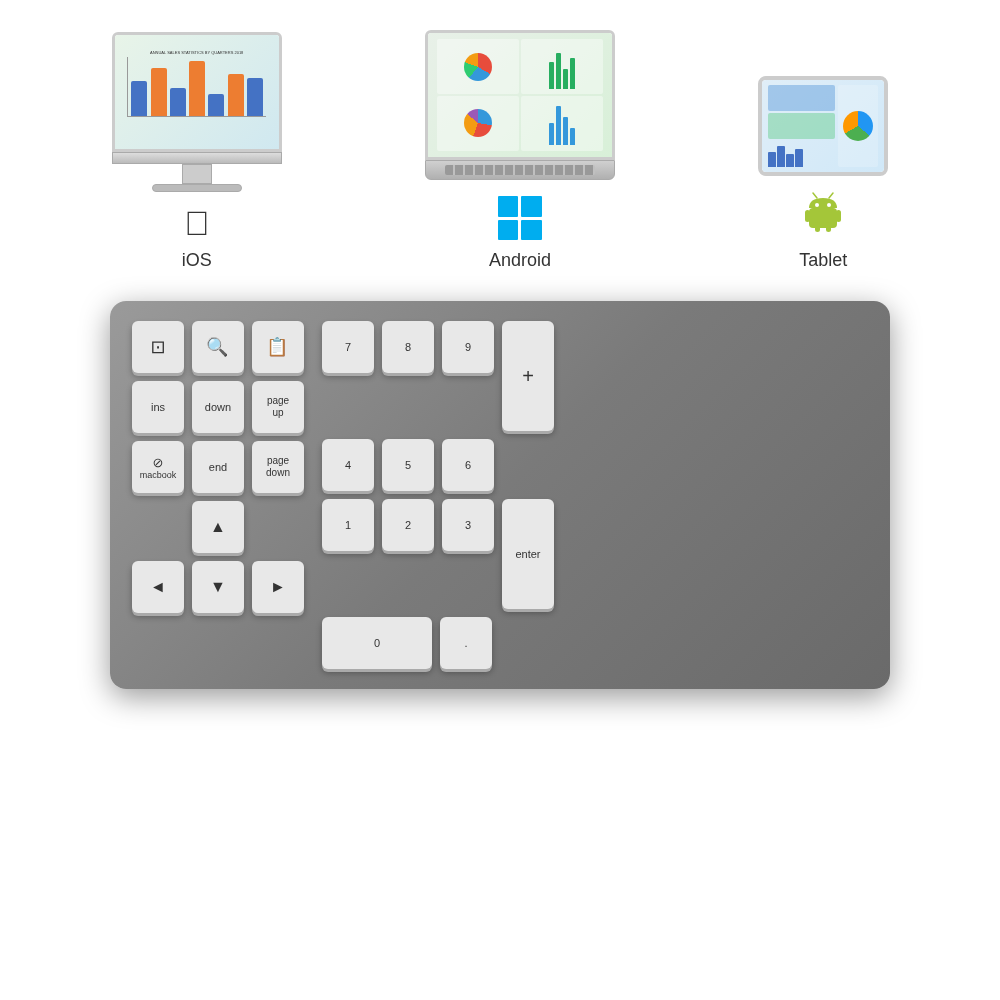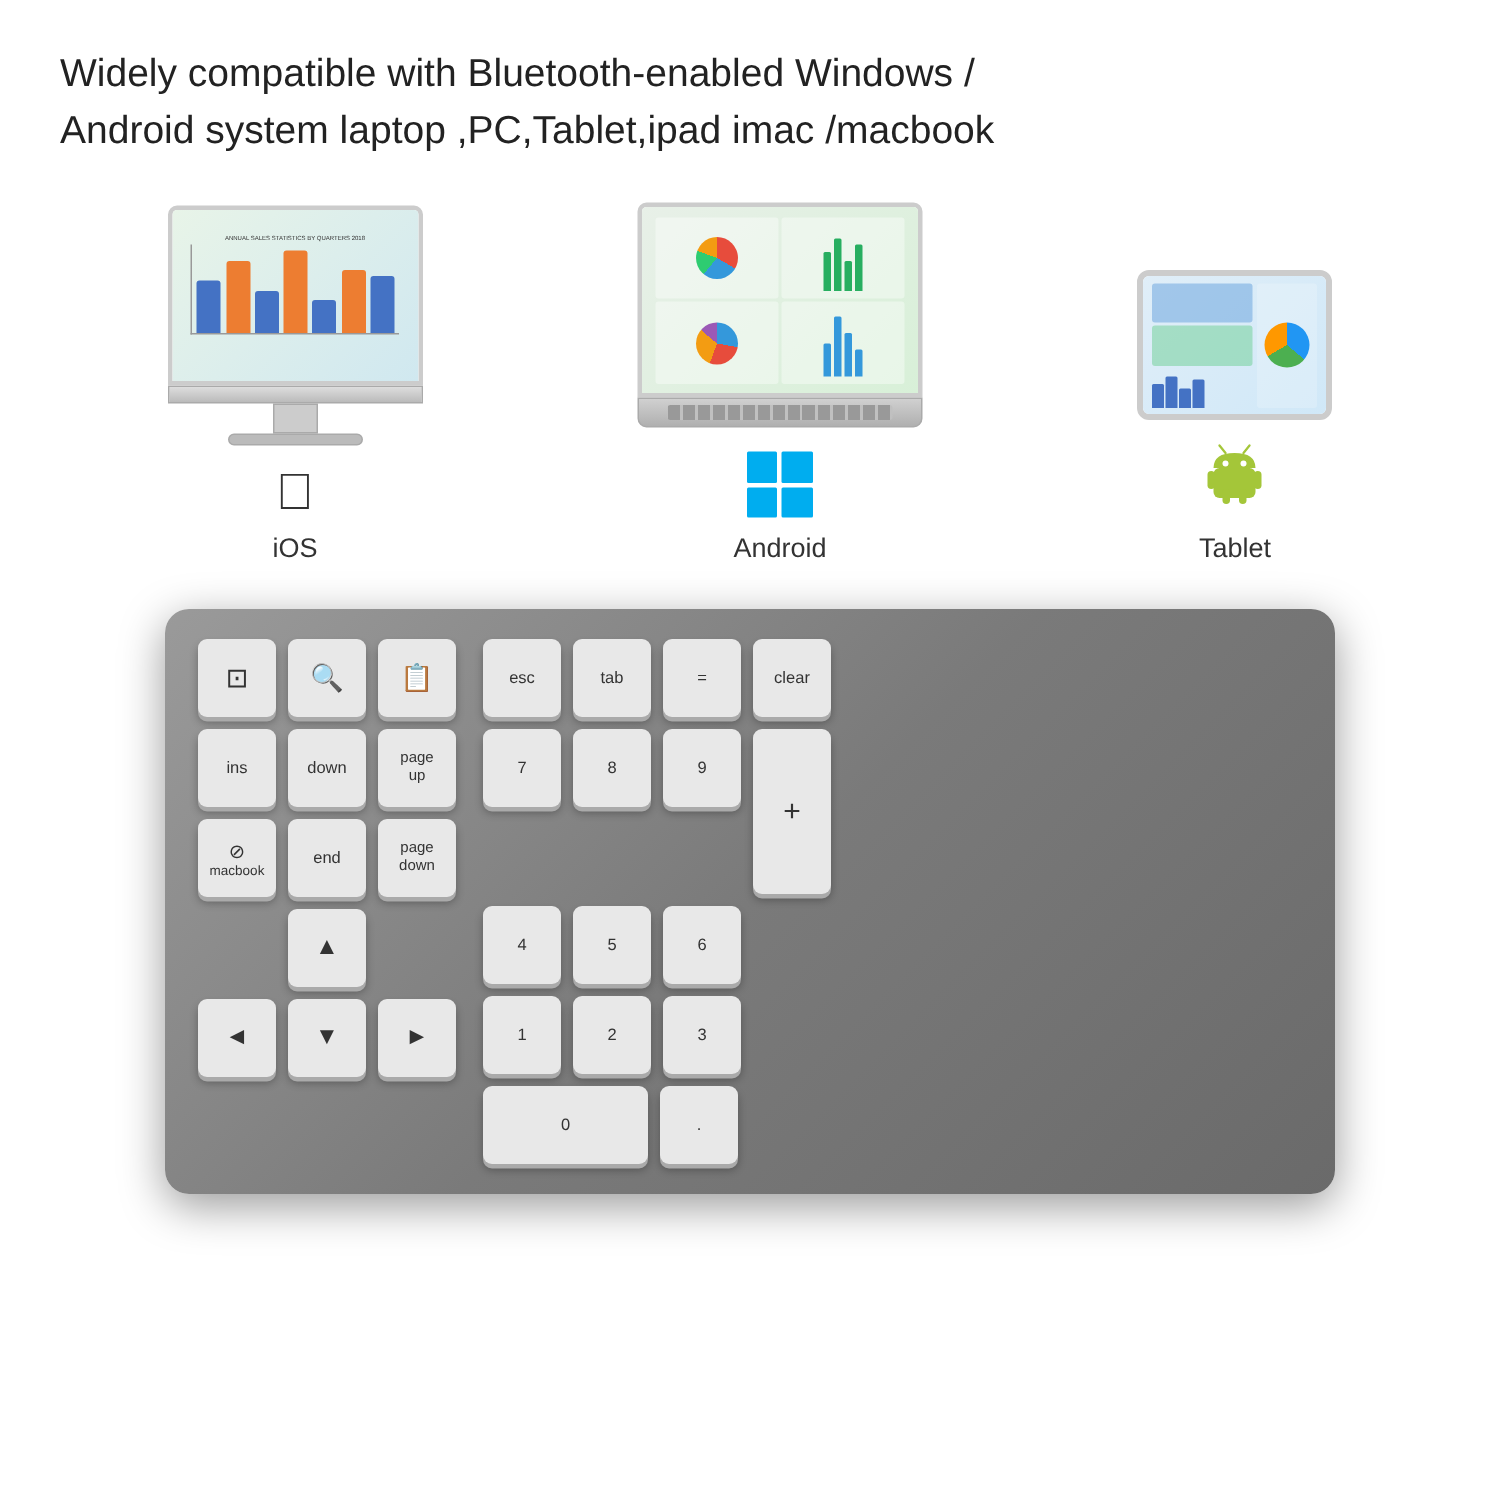--- a/index.html
+++ b/index.html
@@ -301,24 +301,20 @@
     
     .key-sq { width: 52px; height: 52px; }
     .key-tall { width: 52px; height: 110px; font-size: 14px; }
     .key-zero { width: 110px; height: 52px; }
   </style>
 </head>
 <body>
 
 <div class="page">
 
-  <div class="header-text">
-    <span>Widely compatible with Bluetooth-enabled Windows /</span><br>
-    <span>Android system laptop ,PC,Tablet,ipad imac /macbook</span>
-  </div>
 
   <div class="devices-row">
 
     <div class="device-item">
       <div class="imac">
         <div class="imac-screen">
           <div class="imac-screen-inner">
             <div class="chart-area">
               <div class="chart-title-bar">ANNUAL SALES STATISTICS BY QUARTERS 2018</div>
               <div class="bar-chart">
@@ -478,34 +474,20 @@
       <div class="kb-row">
         <div class="key key-sq" style="font-size:16px;">◄</div>
         <div class="key key-sq" style="font-size:16px;">▼</div>
         <div class="key key-sq" style="font-size:16px;">►</div>
       </div>
 
     </div>
 
     <div class="kb-right">
 
-      <div class="kb-row">
-        <div class="key key-sq">
-          <span>esc</span>
-        </div>
-        <div class="key key-sq">
-          <span>tab</span>
-        </div>
-        <div class="key key-sq">
-          <span>=</span>
-        </div>
-        <div class="key key-sq">
-          <span>clear</span>
-        </div>
-      </div>
 
 
       <div class="kb-row">
         <div class="key key-sq">
           <span>7</span>
         </div>
         <div class="key key-sq">
           <span>8</span>
         </div>
         <div class="key key-sq">
@@ -529,20 +511,21 @@
       <div class="kb-row">
         <div class="key key-sq">
           <span>1</span>
         </div>
         <div class="key key-sq">
           <span>2</span>
         </div>
         <div class="key key-sq">
           <span>3</span>
         </div>
+        <div class="key key-tall" style="font-size:11px;">enter</div>
       </div>
 
       <div class="kb-row">
         <div class="key key-zero">
           <span>0</span>
         </div>
         <div class="key key-sq">
           <span>.</span>
         </div>
       </div>

